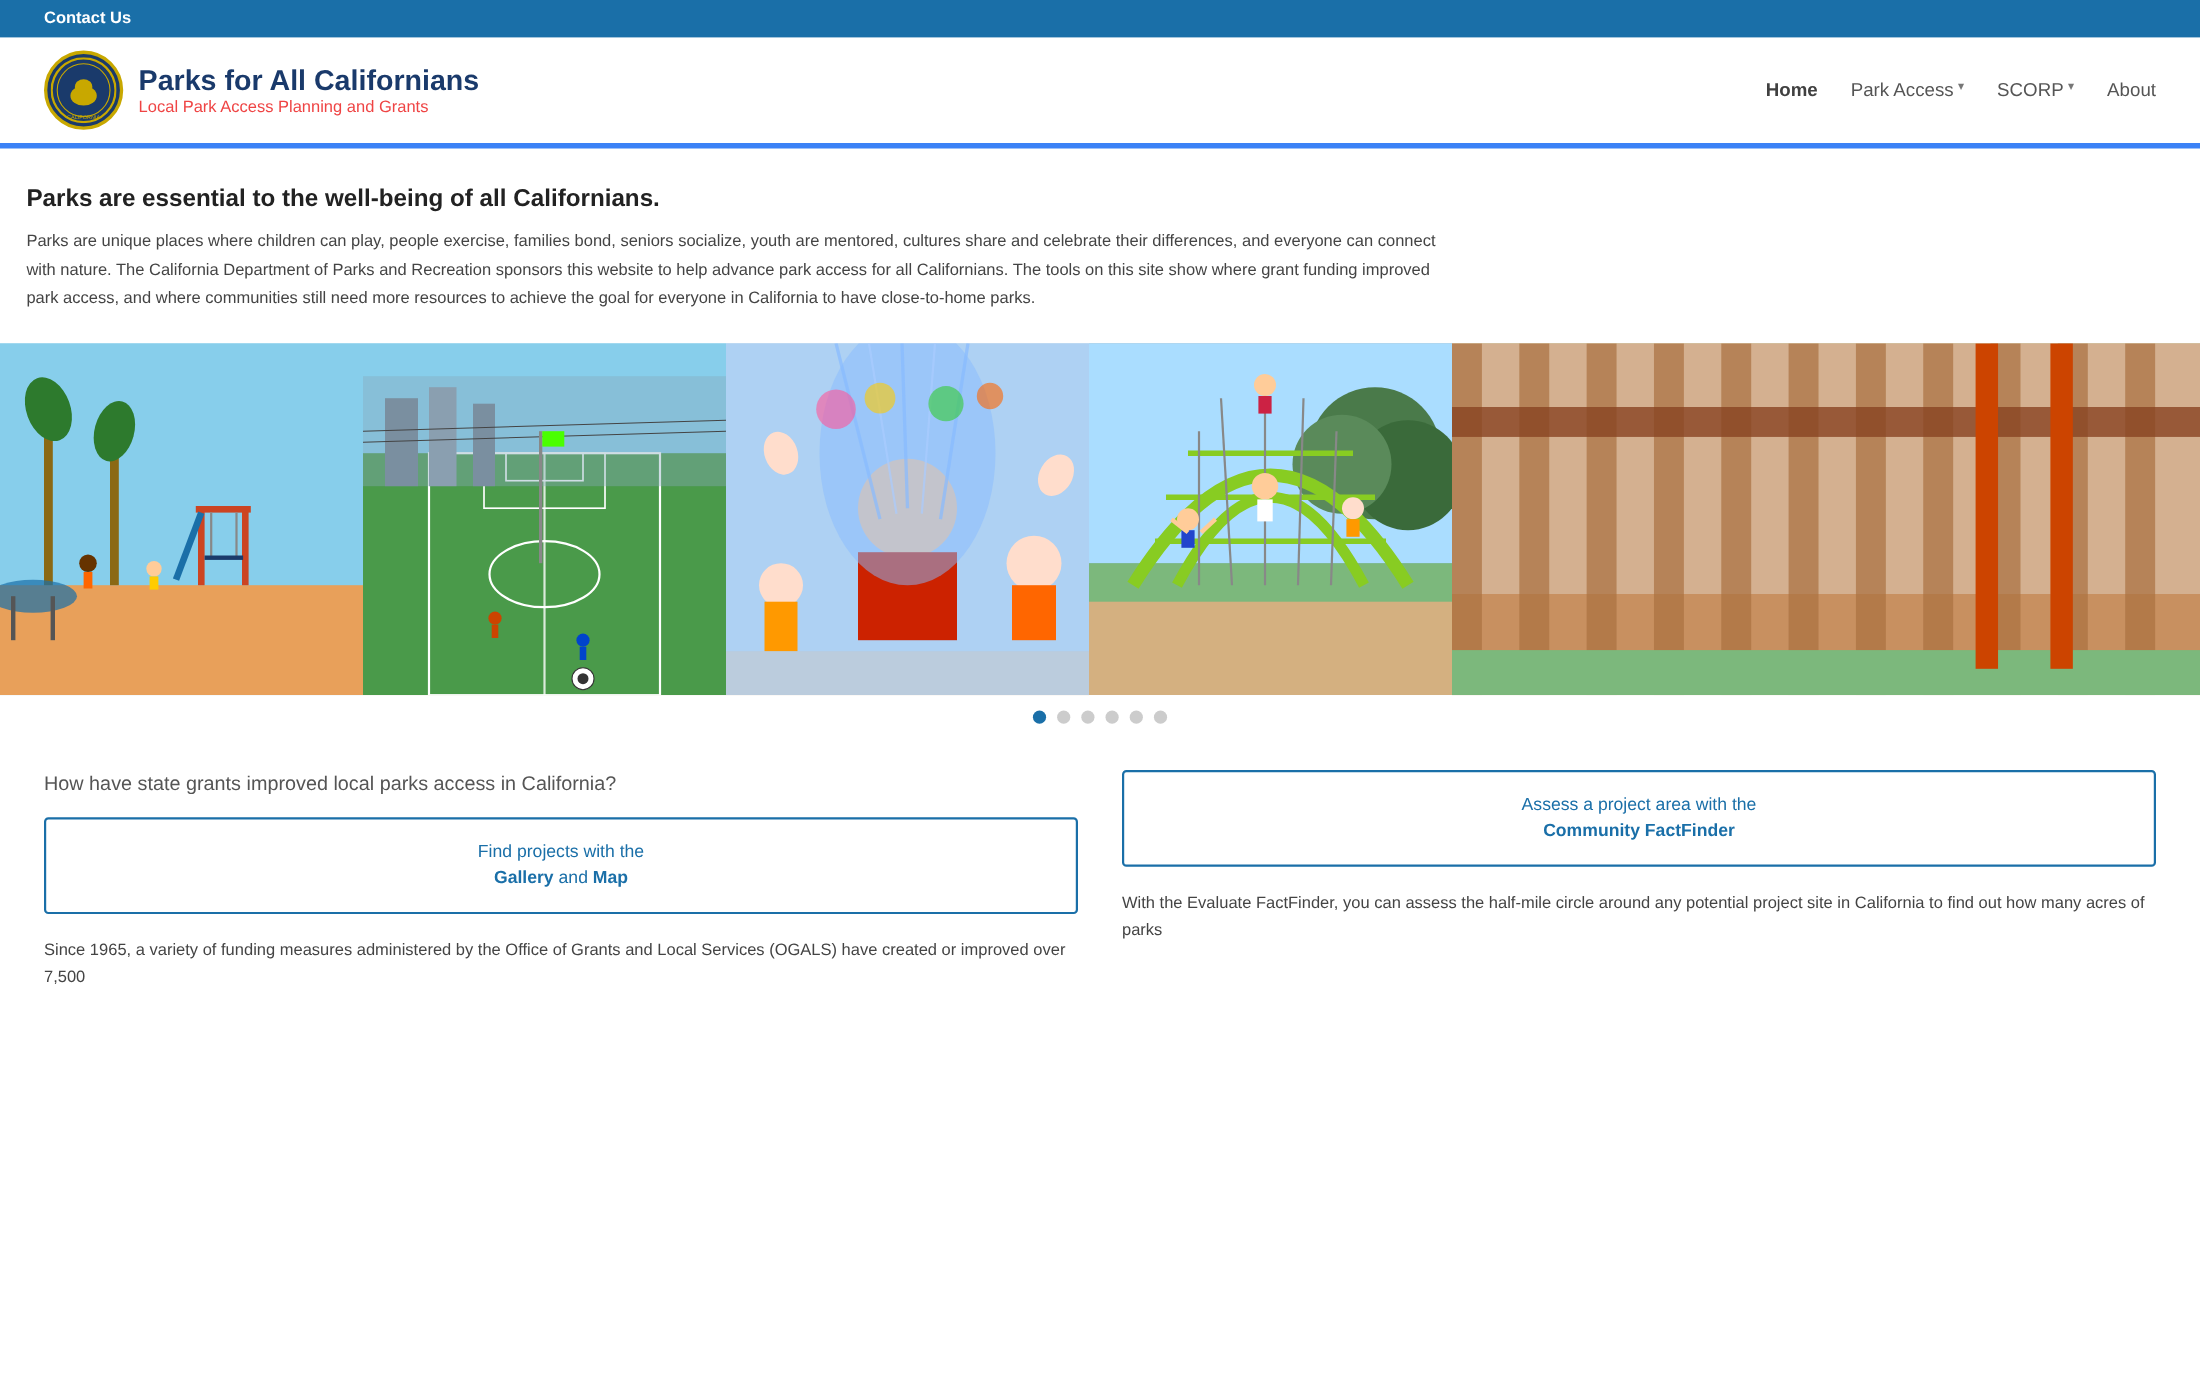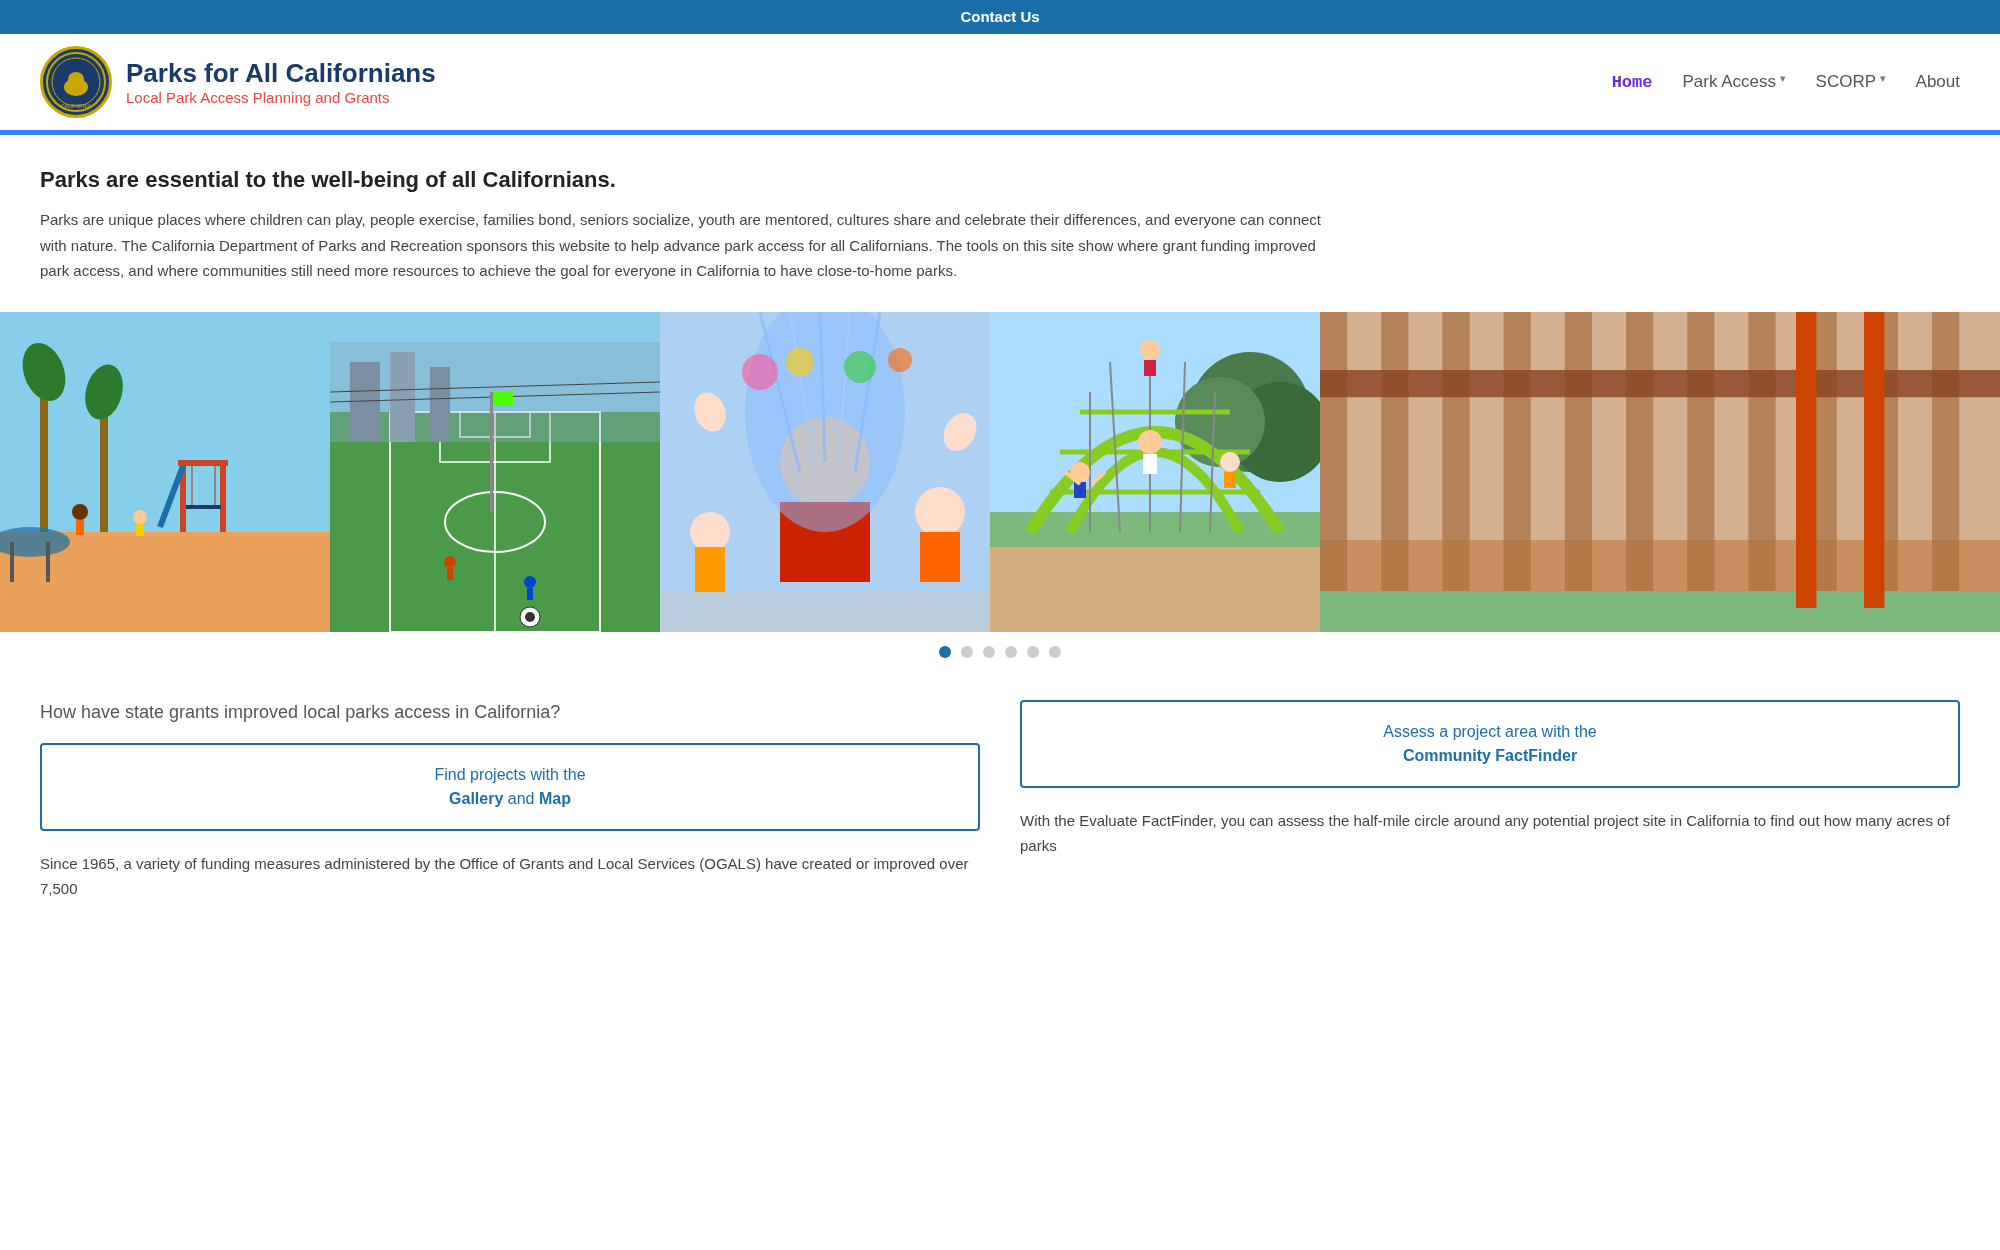--- a/index.html
+++ b/index.html
@@ -1,21 +1,21 @@
 <!DOCTYPE html>
 <html><head>
   <meta charset="utf-8">
   <style>
     * { box-sizing: border-box; margin: 0; padding: 0; }
     body { font-family: Arial, Helvetica, sans-serif; font-size: 16px; color: #333; background: #fff; }
 
     
     .top-bar {
       background: #1a6fa8;
-      text-align: center;
+      text-align: left;
       padding: 8px 40px;
     }
     .top-bar a {
       color: #fff;
       text-decoration: none;
       font-size: 15px;
       font-weight: 600;
     }
 
     
@@ -64,37 +64,36 @@
       display: flex;
       align-items: center;
       gap: 30px;
     }
     nav a {
       text-decoration: none;
       font-size: 17px;
       color: #555;
     }
     nav a.active {
-      color: #6d28d9;
+      color: #404040;
       font-weight: 700;
-      font-family: Liberation Mono, monospace;
     }
     nav .dropdown {
       display: flex;
       gap: 4px;
       cursor: pointer;
     }
     nav .dropdown span {
       font-size: 11px;
       color: #777;
     }
 
     
     .main-content {
-      padding: 32px 40px 0;
+      padding: 32px 24px 0;
     }
     .intro-heading {
       font-size: 22px;
       font-weight: 700;
       color: #222;
       margin-bottom: 14px;
     }
     .intro-body {
       font-size: 15px;
       color: #444;

